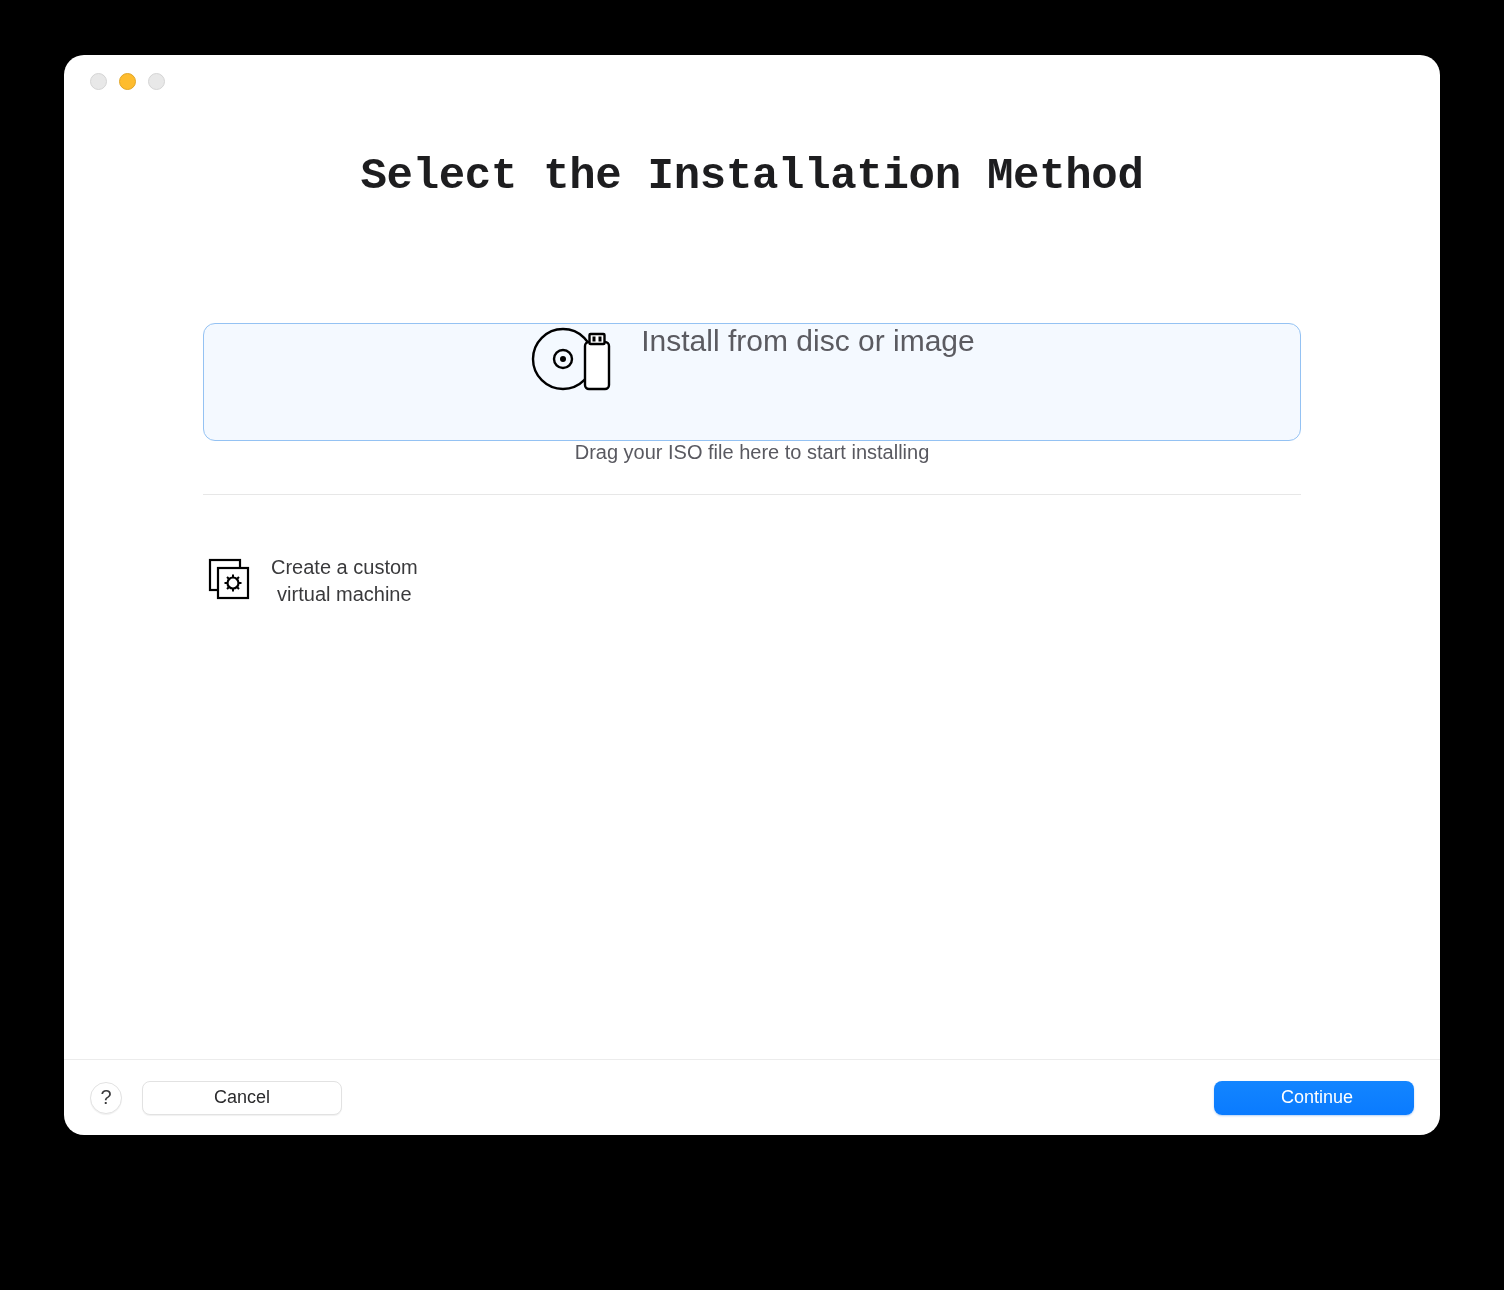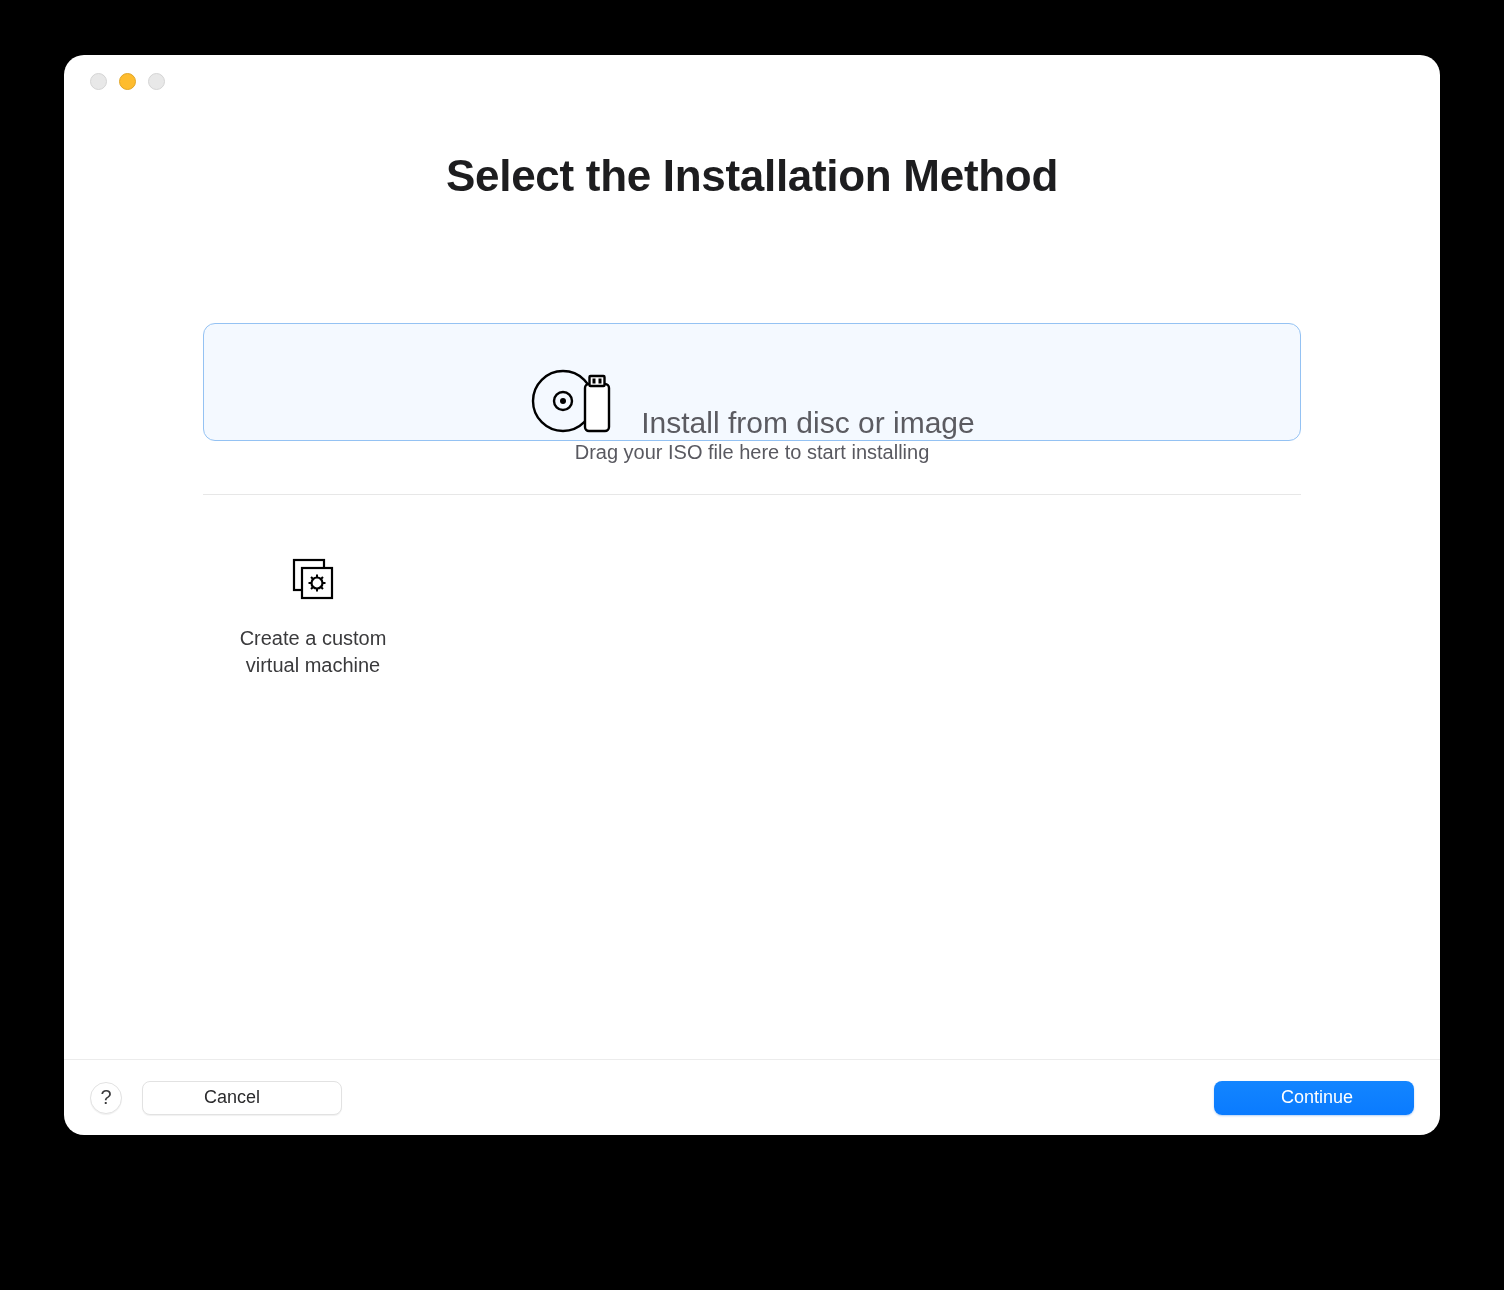--- a/index.html
+++ b/index.html
@@ -60,31 +60,32 @@
       flex-direction: column;
       padding: 0 70px;
     }
     .page-title {
       text-align: center;
       font-size: 44px;
       font-weight: 600;
       color: #1d1d1f;
       margin-top: 44px;
       letter-spacing: -0.3px;
+      font-family: Liberation Mono, monospace;
     }
     .option-primary {
       margin-top: 122px;
       width: 1098px;
       height: 118px;
       align-self: center;
       border: 1.5px solid #94c2f3;
       background: #f4f9ff;
       border-radius: 12px;
       display: flex;
-      align-items: flex-end;
+      align-items: flex-start;
       justify-content: center;
       gap: 22px;
       cursor: pointer;
     }
     .option-primary svg {
       width: 90px;
       height: 70px;
       flex-shrink: 0;
     }
     .option-primary-label {
@@ -106,21 +107,21 @@
     }
     .secondary-row {
       margin-top: 58px;
       width: 1098px;
       align-self: center;
       display: flex;
     }
     .option-secondary {
       width: 220px;
       display: flex;
-      flex-direction: column;
+      flex-direction: row;
       align-items: center;
       cursor: pointer;
       gap: 16px;
     }
     .option-secondary svg {
       width: 52px;
       height: 52px;
     }
     .option-secondary-label {
       text-align: center;
@@ -162,21 +163,20 @@
       align-items: center;
       justify-content: center;
       min-width: 200px;
     }
     .btn-secondary {
       background: #fff;
       border: 1px solid #e2e2e2;
       color: #2b2b2d;
       box-shadow: 0 1px 1px rgba(0,0,0,0.06);
       height: 34px;
-      padding-left: 10px;
     }
     .spacer { flex: 1; }
     .btn-primary {
       background: linear-gradient(#1385ff, #0a7bff);
       color: #fff;
       border: none;
       font-weight: 500;
       height: 34px;
       box-shadow: 0 1px 2px rgba(0,100,220,0.3);
       padding-left: 36px;

